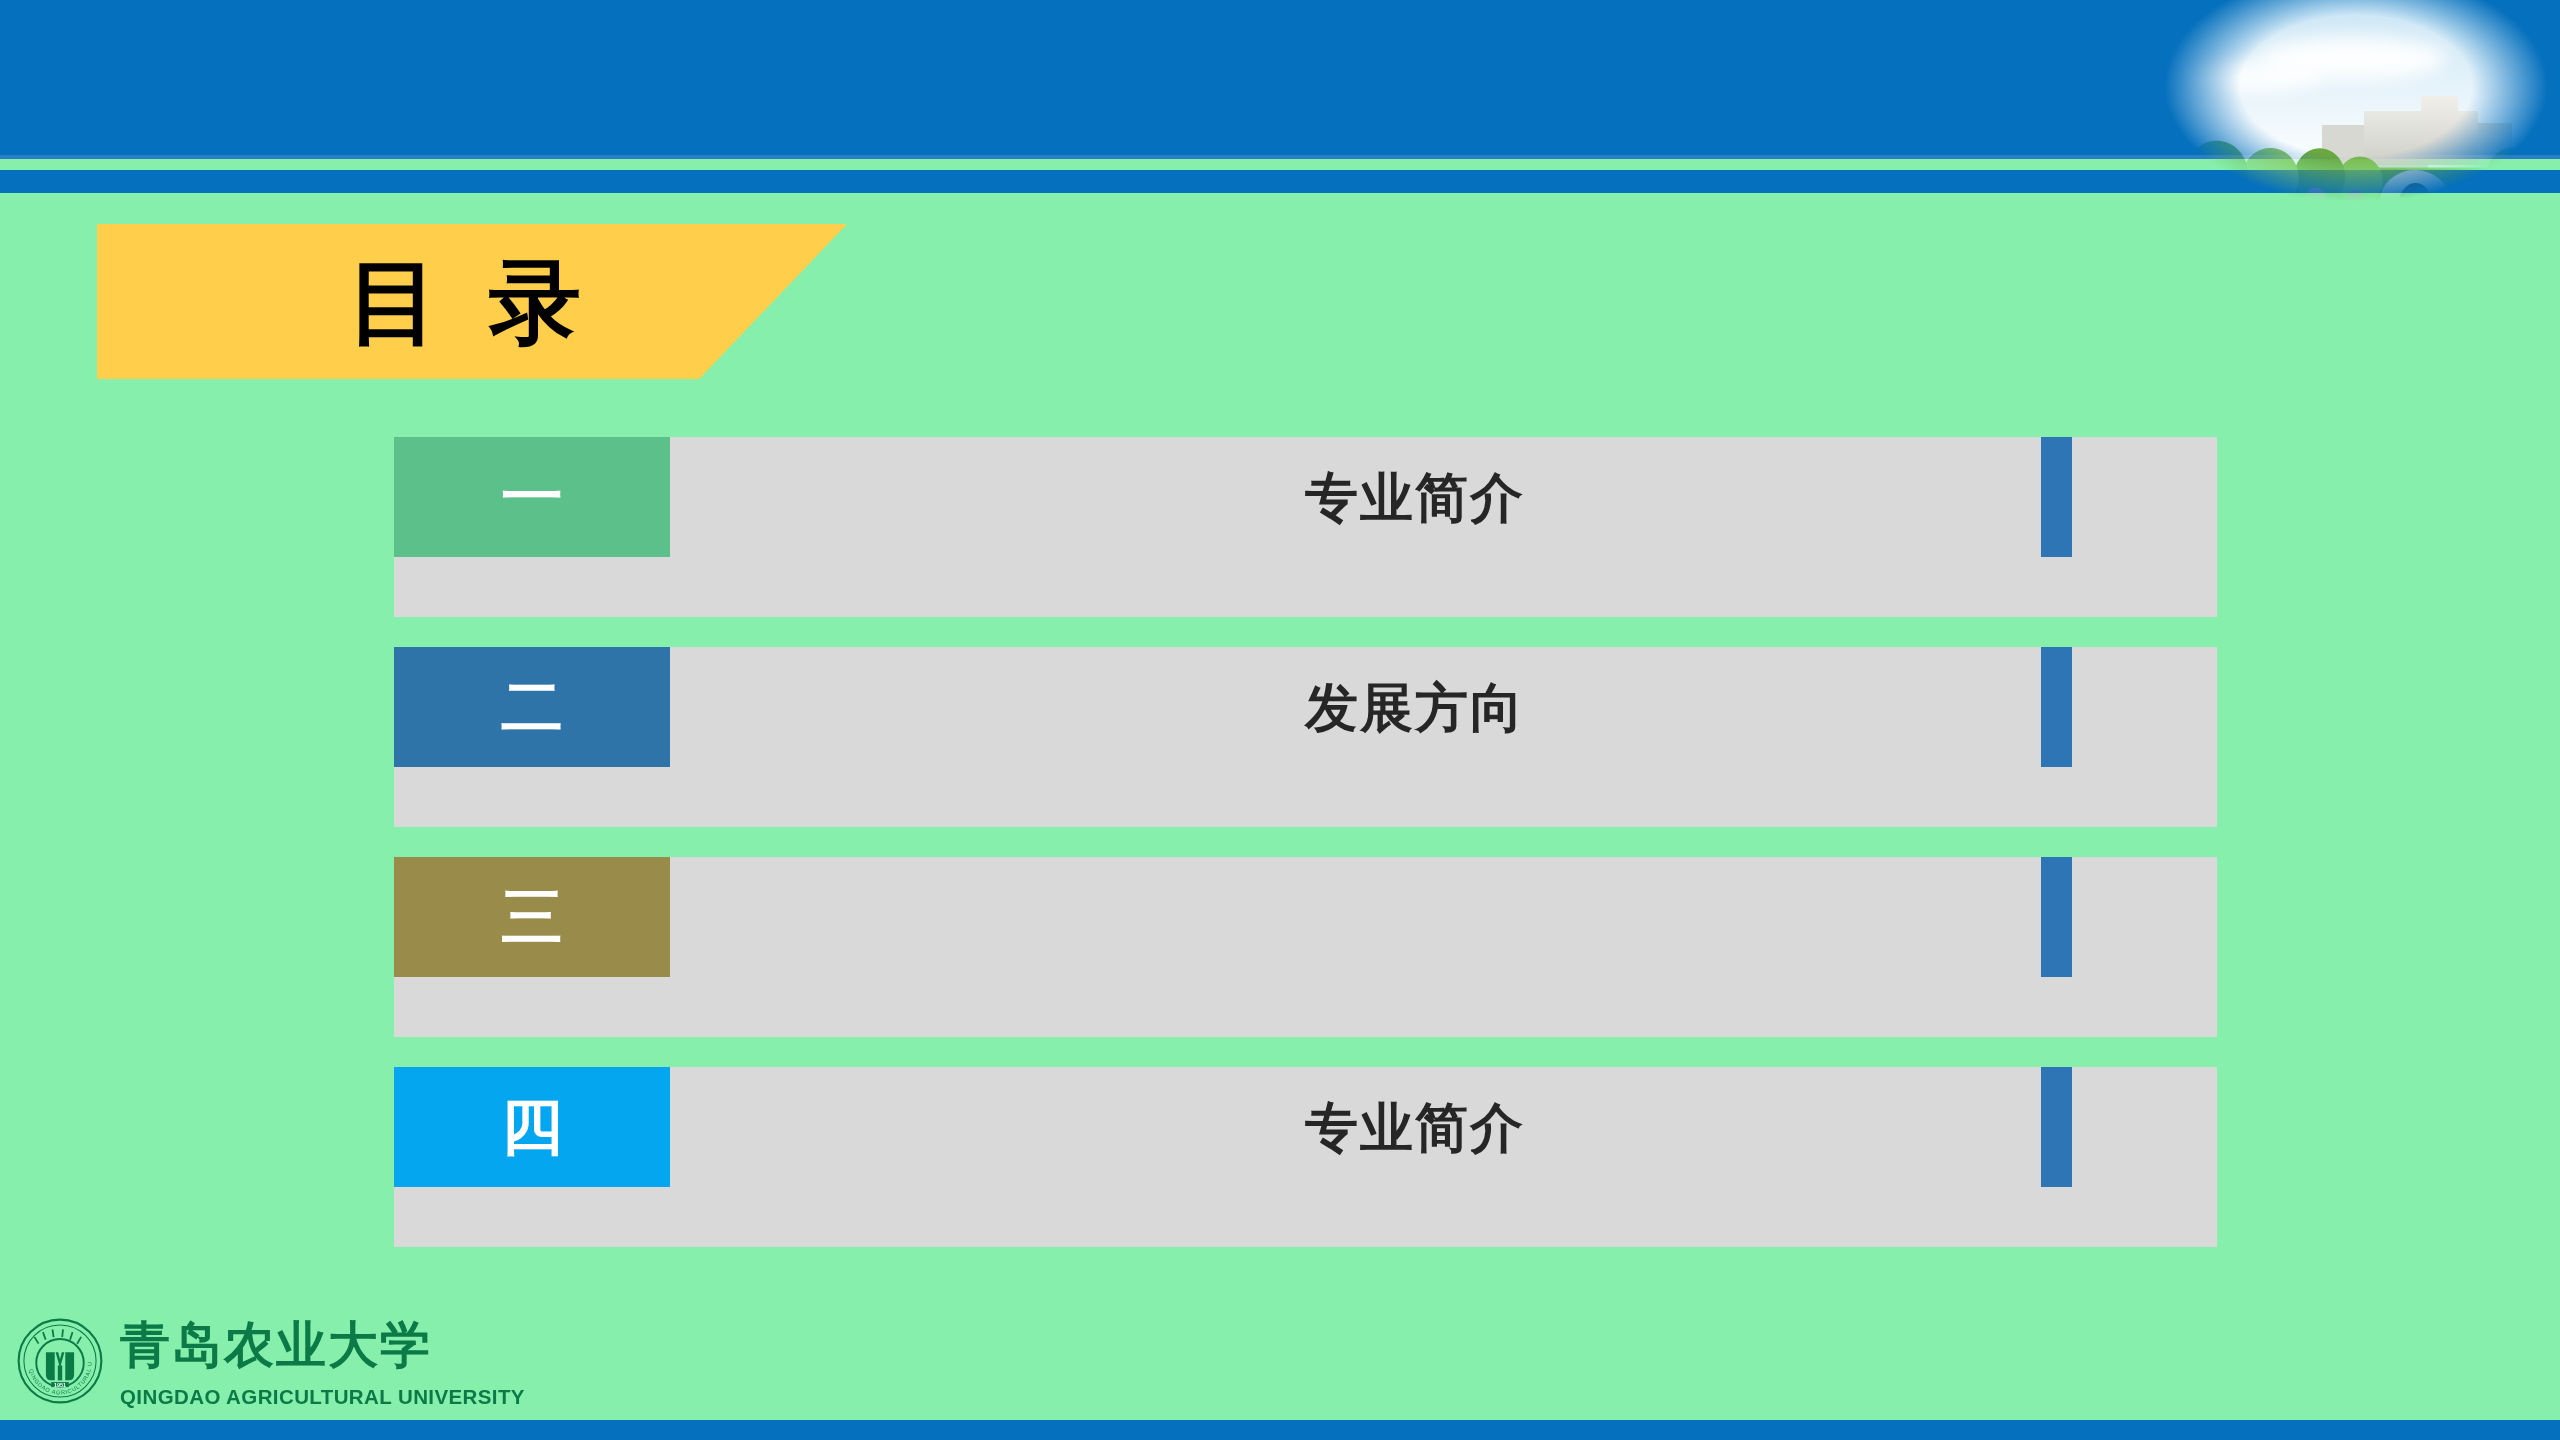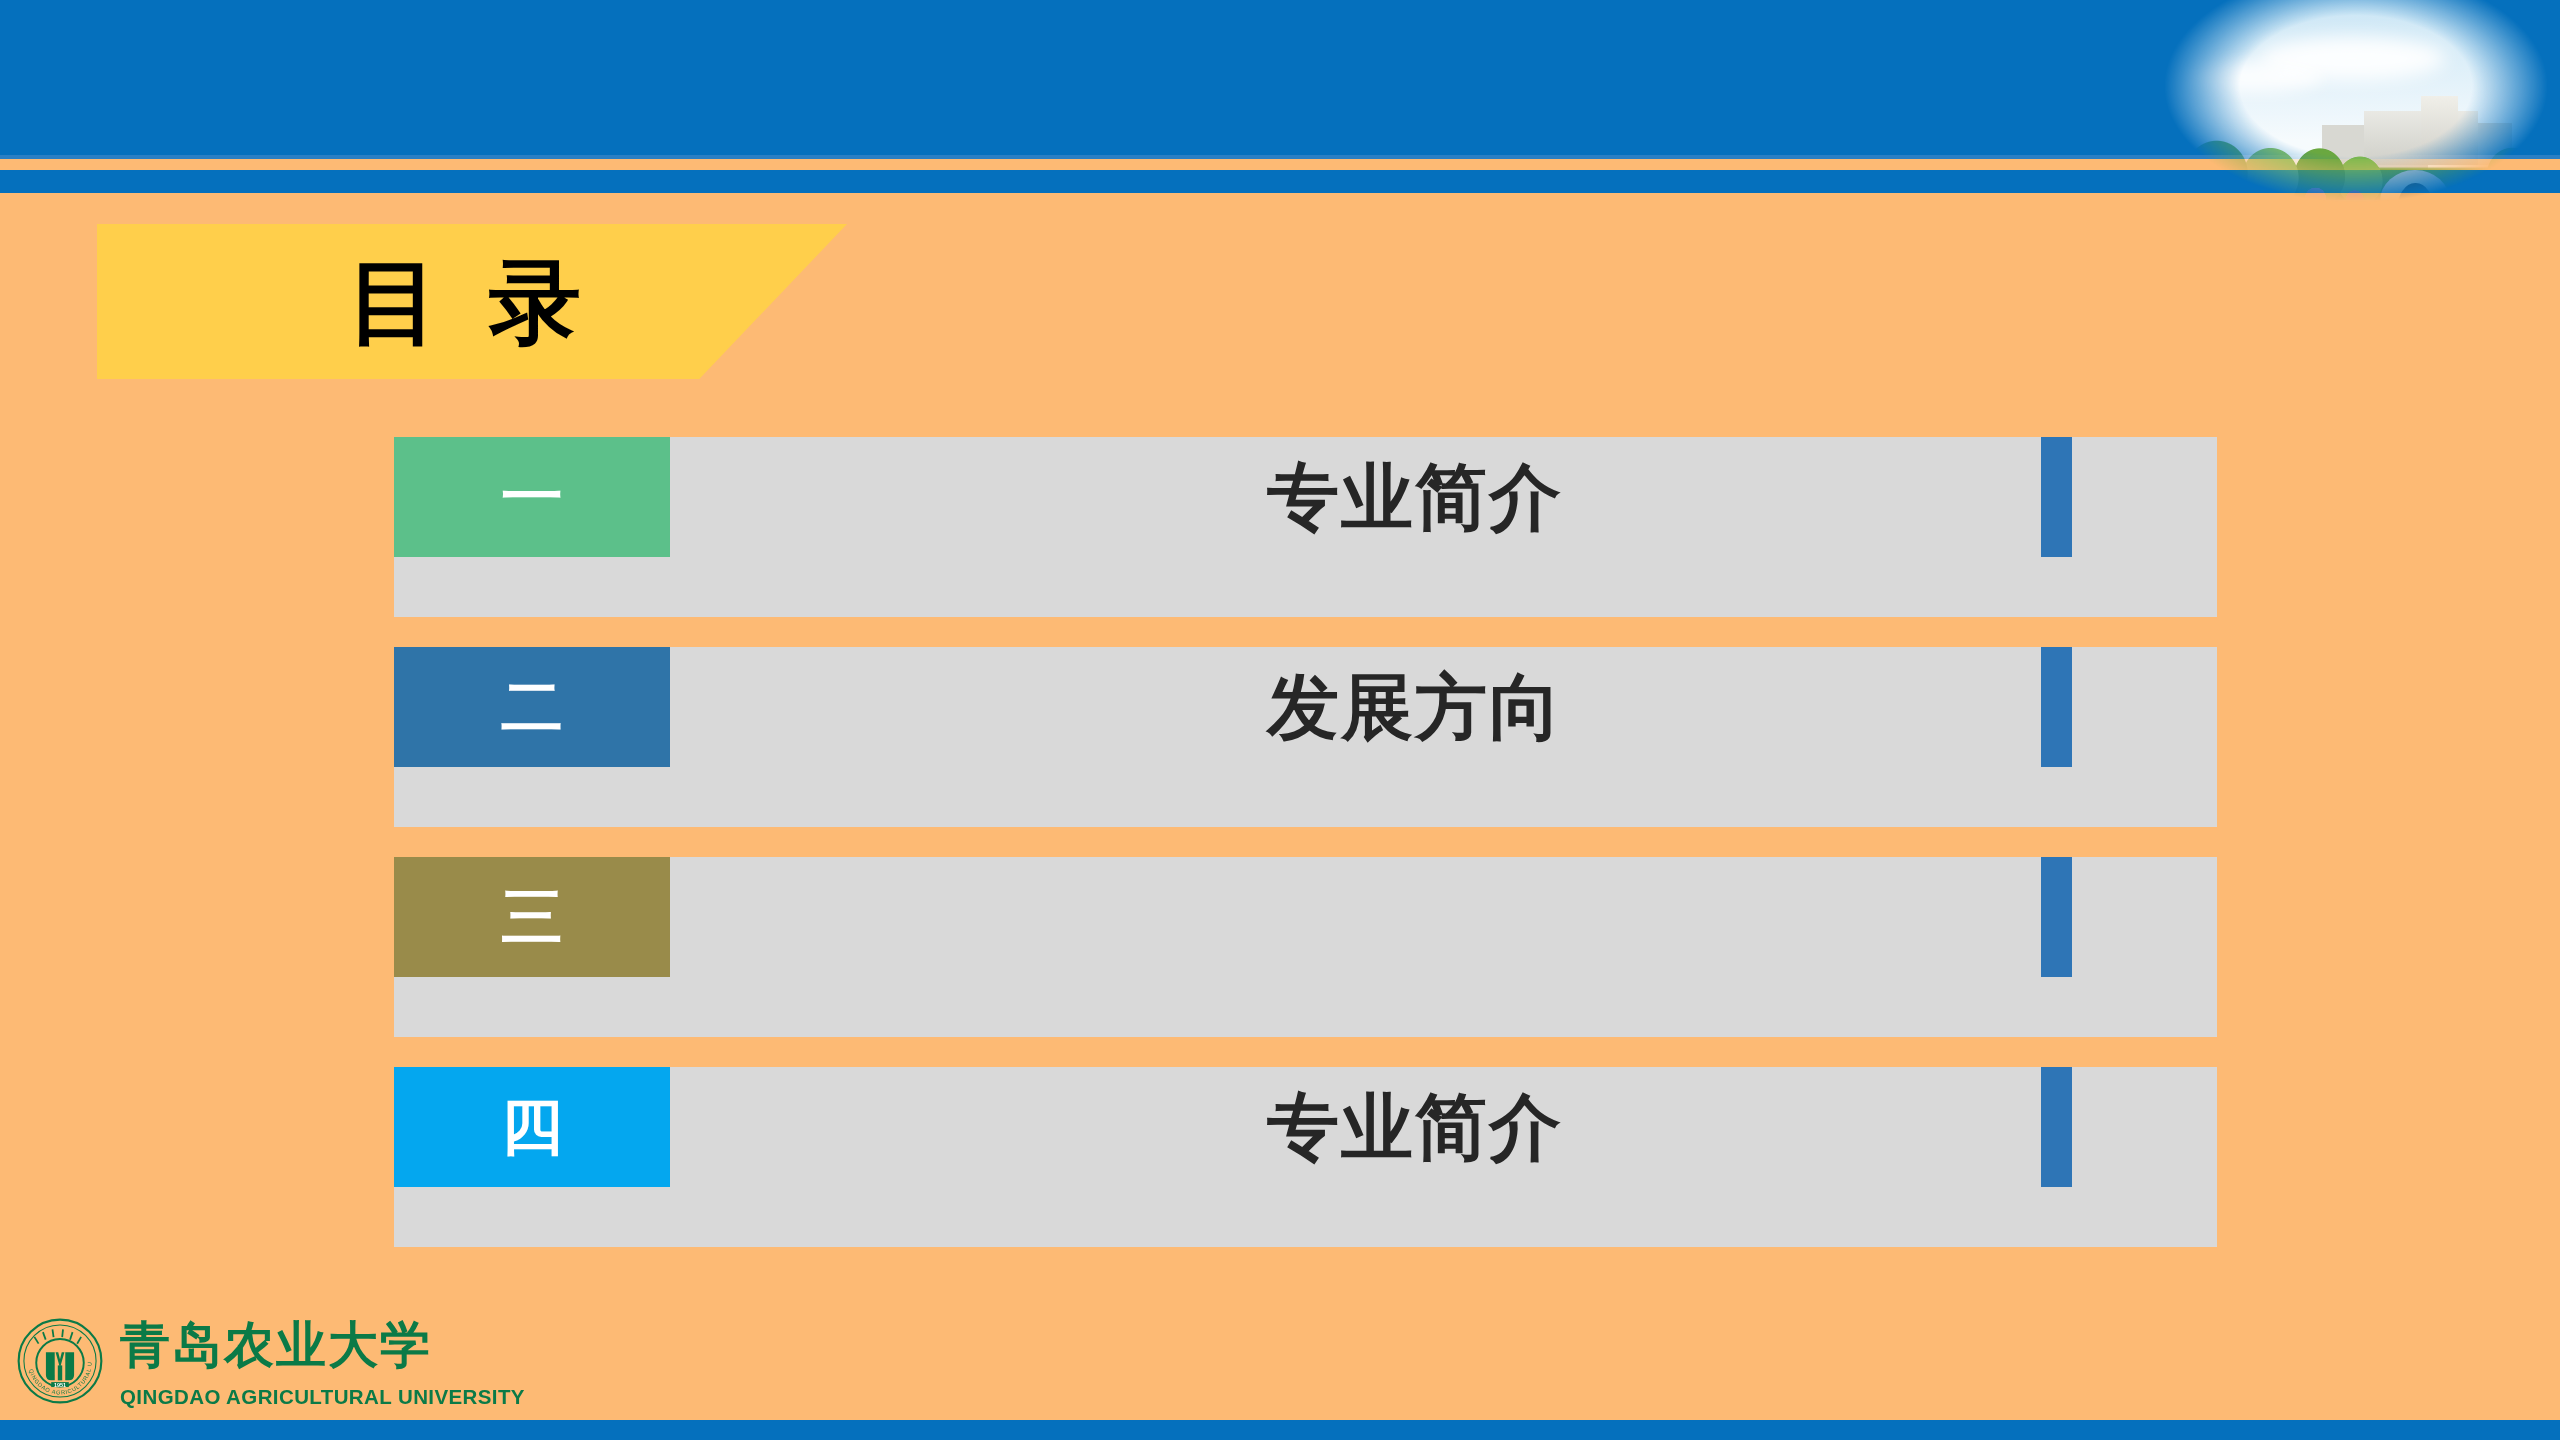--- a/index.html
+++ b/index.html
@@ -7,21 +7,21 @@
     padding: 0;
     background: #ffffff;
   }
   body {
     font-family: "Liberation Sans", "DejaVu Sans", sans-serif;
   }
   .slide {
     position: relative;
     width: 2560px;
     height: 1440px;
-    background: #fdba74;
+    background: #86efac;
     overflow: hidden;
   }
 
   
   .header-band-main {
     position: absolute;
     left: 0; top: 0;
     width: 2560px;
     height: 155px;
     background: #0570bd;
@@ -182,21 +182,21 @@
   }
   .toc-label {
     position: absolute;
     left: 276px;
     top: 0;
     width: 1490px;
     height: 120px;
     display: flex;
     align-items: center;
     justify-content: center;
-    font-size: 72px;
+    font-size: 53px;
     font-weight: bold;
     color: #262626;
     letter-spacing: 2px;
     line-height: 1;
   }
   .toc-bar {
     position: absolute;
     left: 1647px;
     top: 0px;
     width: 31px;

